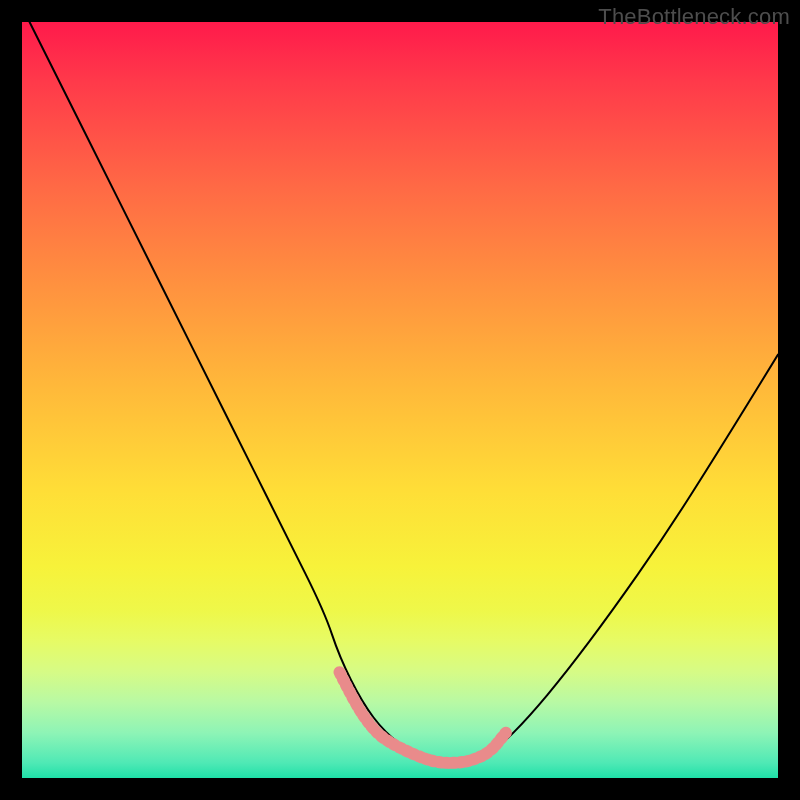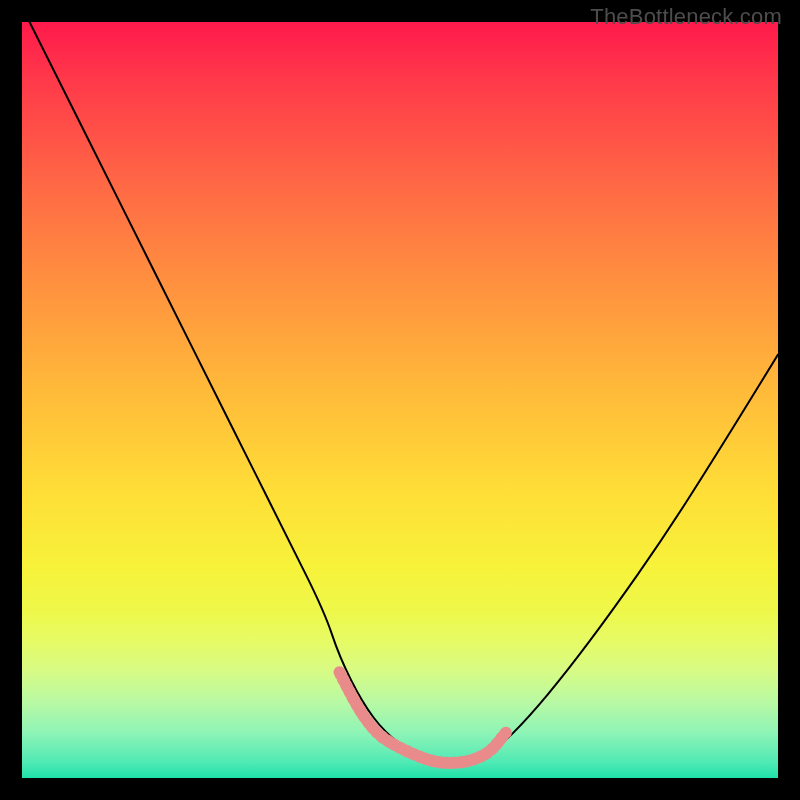--- a/index.html
+++ b/index.html
@@ -13,21 +13,21 @@
   }
   .frame {
     position: relative;
     width: 800px;
     height: 800px;
     background: #000;
   }
   .watermark {
     position: absolute;
     top: 4px;
-    right: 18px;
+    right: 10px;
     color: #4d4d4d;
     font-size: 22px;
     font-weight: 400;
     letter-spacing: 0.2px;
     z-index: 10;
   }
   .plot-area {
     position: absolute;
     left: 22px;
     top: 22px;

